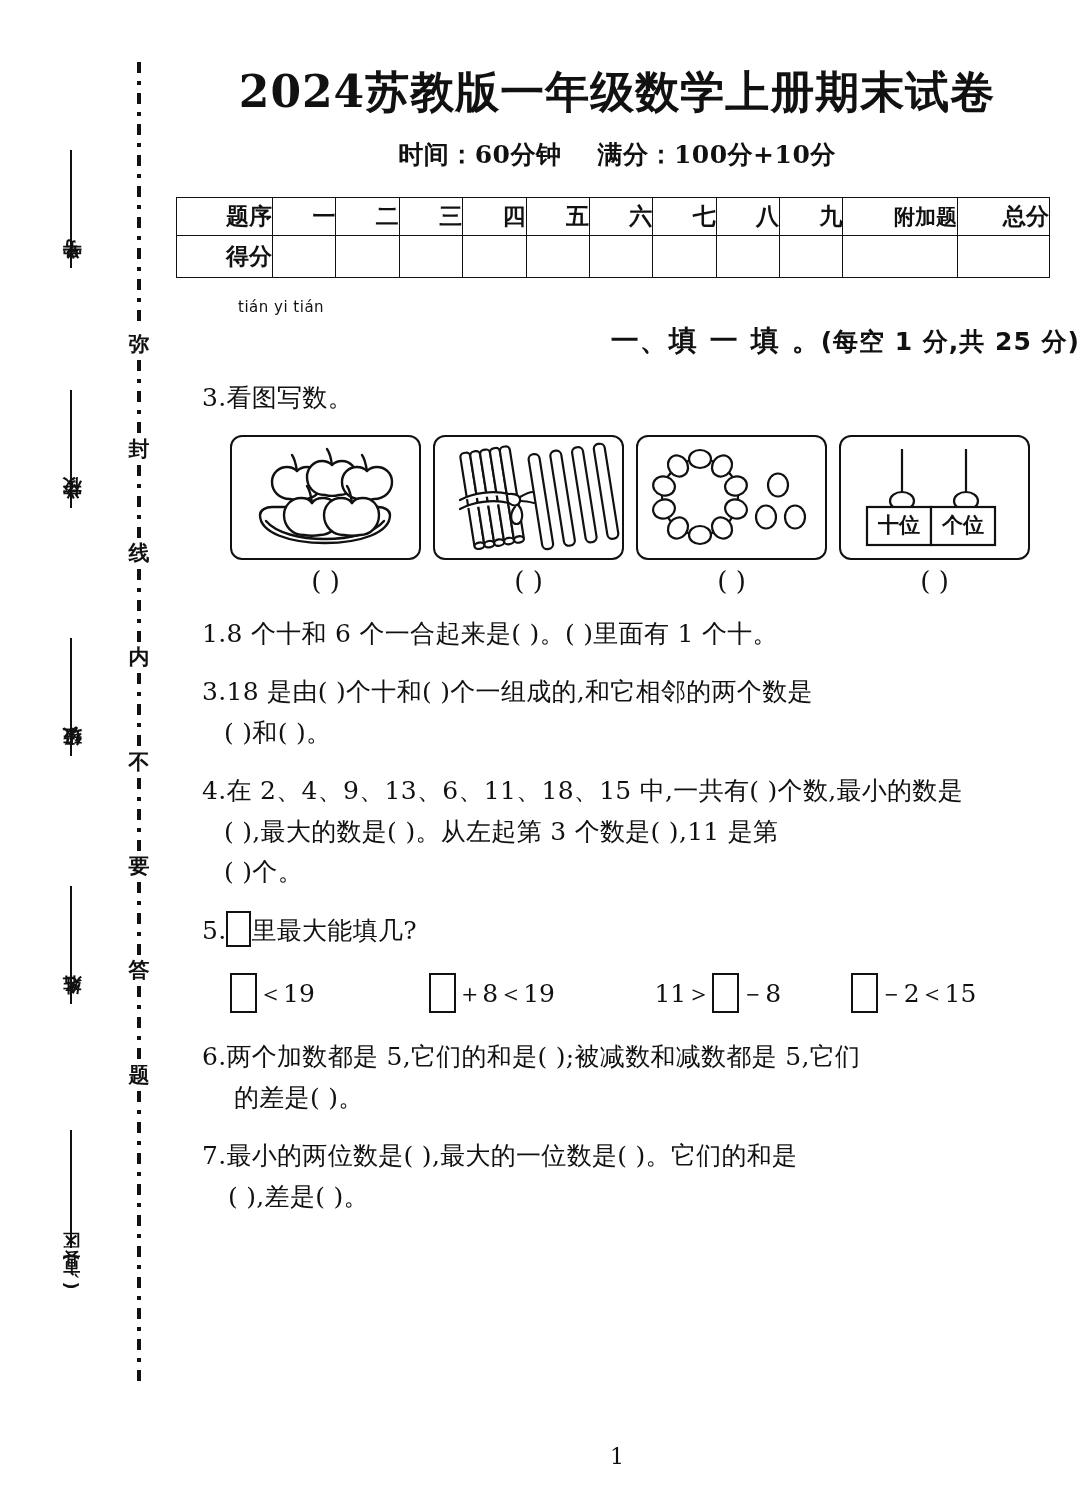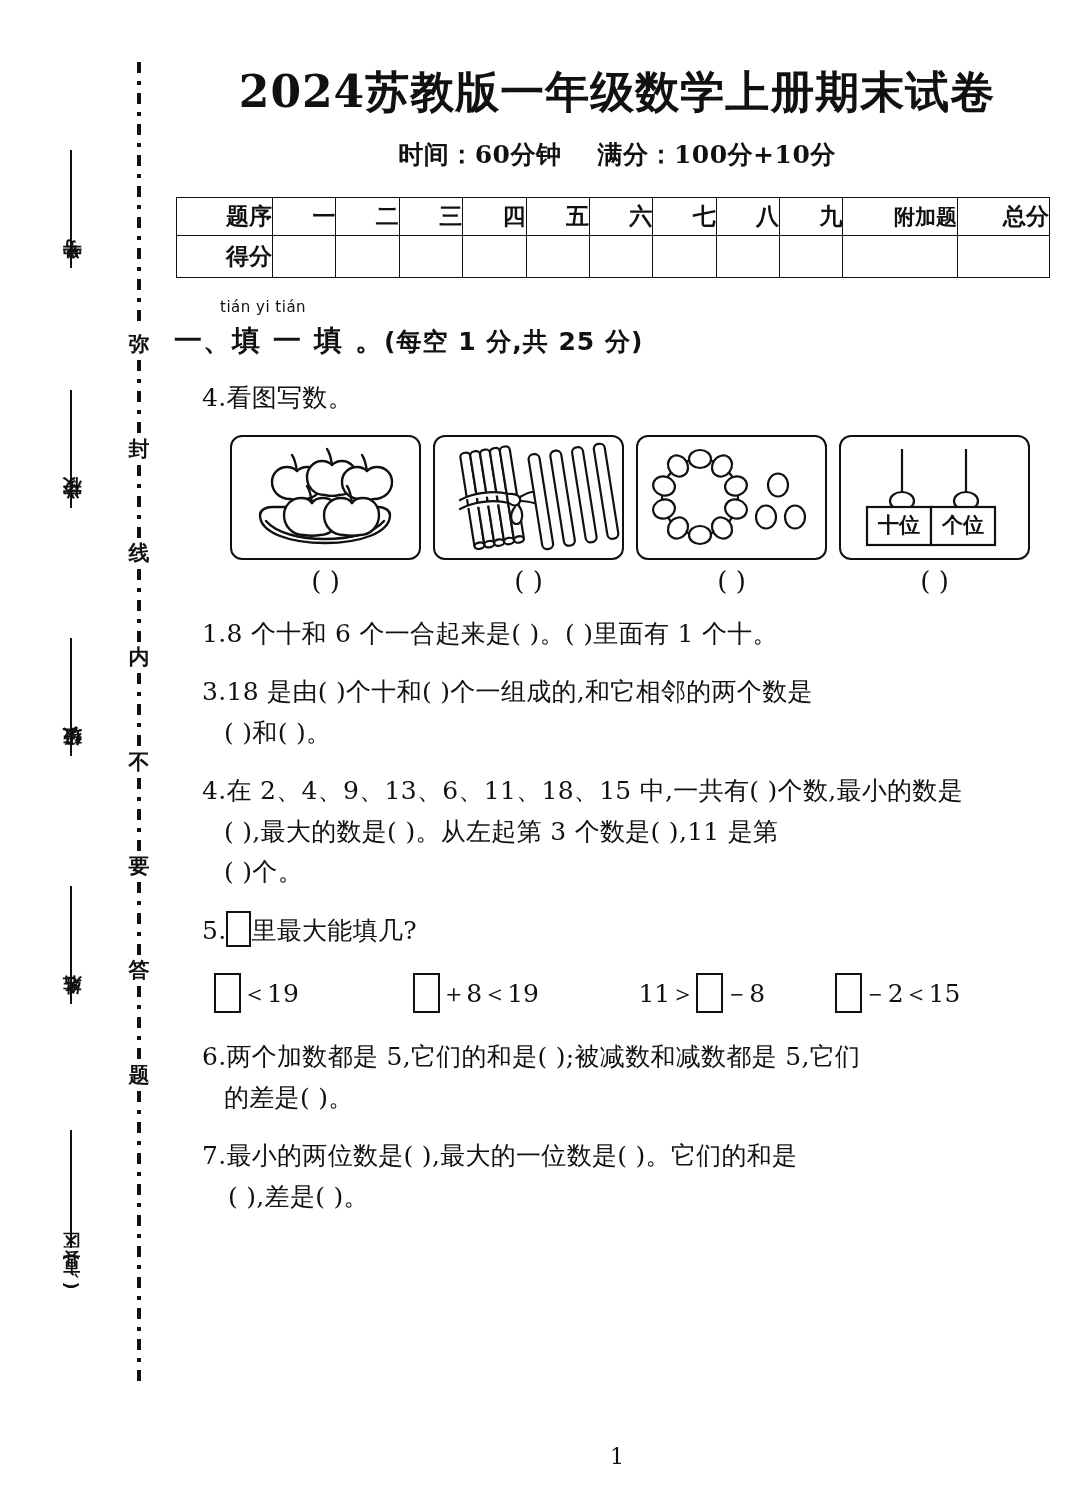--- a/index.html
+++ b/index.html
@@ -144,33 +144,34 @@
   table#score-table td.total { width: 90px; }
   table#score-table tr.blank td { height: 42px; }
 
   
   #section-one {
     position: relative;
     margin: 44px 0 0 2px;
   }
   #pinyin {
     position: absolute;
-    left: 46px;
+    left: 64px;
     top: -24px;
     font-family: "DejaVu Sans", "Liberation Sans", sans-serif;
     font-size: 15px;
     letter-spacing: 0.5px;
     white-space: nowrap;
   }
   #section-one-title {
     font-family: "DejaVu Sans", "Liberation Sans", sans-serif;
     font-weight: 700;
     font-size: 28px;
     letter-spacing: 1px;
     white-space: nowrap;
+    text-align: right;
   }
   #section-one-title .sp { display: inline-block; width: 12px; }
   #section-one-title .scorepart {
     font-size: 25px;
   }
 
   
   .q {
     margin: 18px 0 0 30px;
     font-family: "DejaVu Serif", "Liberation Serif", serif;
@@ -218,21 +219,21 @@
     border: 2.2px solid #111;
     vertical-align: -10px;
     background: #fff;
   }
   .sqbox.small {
     width: 25px;
     height: 36px;
     vertical-align: -8px;
   }
   #q5-exprs {
-    margin: 22px 0 0 42px;
+    margin: 22px 0 0 58px;
     display: flex;
     width: 800px;
     font-family: "DejaVu Serif", "Liberation Serif", serif;
     font-size: 26px;
   }
   .expr { display: flex; align-items: center; white-space: nowrap; }
   .expr .op { padding: 0 1px; font-size: 25px; }
   #e1 { width: 200px; }
   #e2 { width: 225px; }
   #e3 { width: 198px; }
@@ -343,21 +344,21 @@
       </tr>
     </tbody>
       </table>
   </div>
 
   <div id="section-one">
     <div id="pinyin">tián  yi  tián</div>
     <div id="section-one-title"><span>一、</span><span>填</span><span class="sp"></span><span>一</span><span class="sp"></span><span>填</span><span class="sp"></span><span>。</span><span class="scorepart">(每空 1 分,共 25 分)</span></div>
   </div>
 
-  <div class="q">4.看图写数。</div>
+  <div class="q">3.看图写数。</div>
 
   <div id="q1-pics">
 
     <div class="picbox">
       <svg width="187" height="121" viewBox="0 0 187 121">
         <g fill="#fff" stroke="#111" stroke-width="2.4" stroke-linejoin="round" stroke-linecap="round">
 
           <path d="M28 78 C28 96 58 106 93 106 C128 106 158 96 158 78 C158 73 152 70 146 70 L40 70 C34 70 28 73 28 78 Z"></path>
           <path d="M34 84 C44 96 68 102 93 102 C118 102 142 96 152 84"></path>
 
@@ -492,21 +493,21 @@
         <span class="op">－8</span>
     </div>
     <div class="expr" id="e4">
       <span class="sqbox"></span>
         <span class="op">－2＜15</span>
     </div>
   </div>
 
   <div class="q" style="margin-top:24px;">
     <div>6.两个加数都是 5,它们的和是(        );被减数和减数都是 5,它们</div>
-    <div style="margin-left:22px;">的差是(      )。</div>
+    <div style="margin-left:32px;">的差是(      )。</div>
   </div>
 
   <div class="q">
     <div>7.最小的两位数是(        ),最大的一位数是(      )。它们的和是</div>
     <div style="margin-left:26px;">(      ),差是(      )。</div>
   </div>
 
   <div id="page-number">1</div>
 
 </div>

